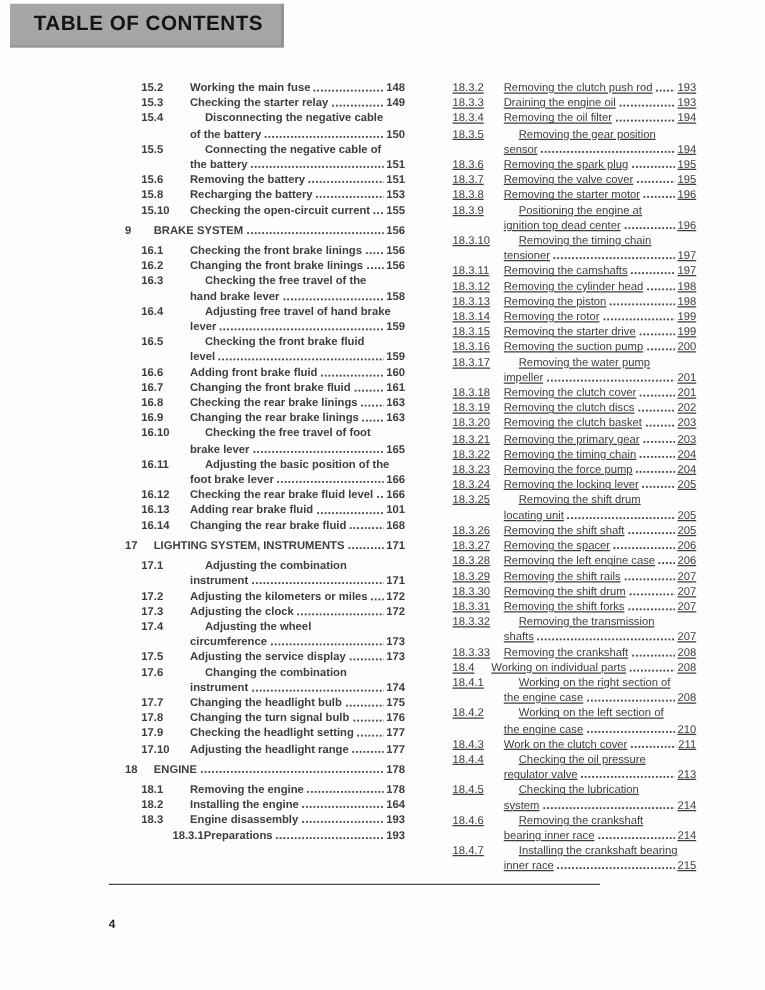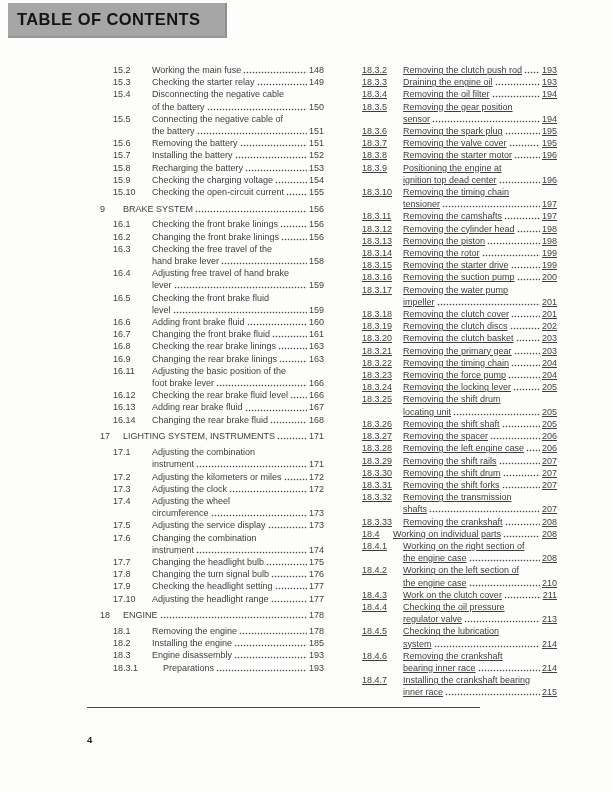--- a/index.html
+++ b/index.html
@@ -15,48 +15,48 @@
 
   
   .header-box {
     position: absolute; left: 8px; top: 3px;
     width: 219px; height: 35px;
     background: #a6a6a6;
     border-right: 2px solid #8e8e8e;
     border-bottom: 2px solid #989898;
     box-sizing: border-box;
     display: flex; align-items: center;
-    padding-left: 9px;
+    padding-left: 19px;
   }
   .header-title {
     font-size: 16.5px; font-weight: bold; color: #141414;
     letter-spacing: 0.4px; margin: 0; white-space: nowrap;
   }
 
   
   .col {
     position: absolute; top: 64px;
     font-size: 9px; line-height: 12.2px;
   }
-  .col-left  { left: 100px; width: 224px; }
+  .col-left  { left: 100px; width: 224px; font-weight: bold; }
   .col-right { left: 349px; width: 208px; text-decoration: underline; }
 
   .entry { display: flex; align-items: flex-start; }
   .e-sub, .e-subsub { padding-left: 13px; }
   .e-chapter { margin: 4.5px 0 3.5px 0; }
 
   .num { flex: none; white-space: nowrap; }
   .e-chapter .num { width: 23px; }
   .col-left  .e-sub    .num { width: 39px; }
-  .col-left  .e-subsub .num { width: 50px; }
+  .col-left  .e-subsub .num { width: 50px; text-align: right; }
   .col-right .e-sub    .num { width: 31px; }
   .col-right .e-subsub .num { width: 41px; }
 
   .body { flex: 1 1 0; min-width: 0; }
-  .tline { white-space: nowrap; }
+  .tline { white-space: nowrap; margin-left: 12px; }
   .lline { display: flex; }
   .txt, .pg { flex: none; white-space: nowrap; }
   .leader {
     flex: 1 1 0; min-width: 6px;
     margin: 0 2px 0 2px;
     background-image: radial-gradient(circle, #4a4a4a 0.8px, rgba(74,74,74,0) 1.05px);
     background-size: 3px 3px;
     background-repeat: repeat-x;
     background-position: left 0 bottom 2.2px;
   }
@@ -127,46 +127,26 @@
         <span class="num">15.6</span>
         <div class="body">
           <div class="lline">
             <span class="txt">Removing the battery</span>
             <span class="leader"></span>
             <span class="pg">151</span>
           </div>
         </div>
       </div>
       <div class="entry e-sub">
-        <span class="num">15.7</span>
-        <div class="body">
-          <div class="lline">
-            <span class="txt">Installing the battery</span>
-            <span class="leader"></span>
-            <span class="pg">152</span>
-          </div>
-        </div>
-      </div>
-      <div class="entry e-sub">
         <span class="num">15.8</span>
         <div class="body">
           <div class="lline">
             <span class="txt">Recharging the battery</span>
             <span class="leader"></span>
             <span class="pg">153</span>
-          </div>
-        </div>
-      </div>
-      <div class="entry e-sub">
-        <span class="num">15.9</span>
-        <div class="body">
-          <div class="lline">
-            <span class="txt">Checking the charging voltage</span>
-            <span class="leader"></span>
-            <span class="pg">154</span>
           </div>
         </div>
       </div>
       <div class="entry e-sub">
         <span class="num">15.10</span>
         <div class="body">
           <div class="lline">
             <span class="txt">Checking the open-circuit current</span>
             <span class="leader"></span>
             <span class="pg">155</span>
@@ -270,20 +250,31 @@
         <span class="num">16.9</span>
         <div class="body">
           <div class="lline">
             <span class="txt">Changing the rear brake linings</span>
             <span class="leader"></span>
             <span class="pg">163</span>
           </div>
         </div>
       </div>
       <div class="entry e-sub">
+        <span class="num">16.10</span>
+        <div class="body">
+          <div class="tline">Checking the free travel of foot</div>
+          <div class="lline">
+            <span class="txt">brake lever</span>
+            <span class="leader"></span>
+            <span class="pg">165</span>
+          </div>
+        </div>
+      </div>
+      <div class="entry e-sub">
         <span class="num">16.11</span>
         <div class="body">
           <div class="tline">Adjusting the basic position of the</div>
           <div class="lline">
             <span class="txt">foot brake lever</span>
             <span class="leader"></span>
             <span class="pg">166</span>
           </div>
         </div>
       </div>
@@ -296,21 +287,21 @@
             <span class="pg">166</span>
           </div>
         </div>
       </div>
       <div class="entry e-sub">
         <span class="num">16.13</span>
         <div class="body">
           <div class="lline">
             <span class="txt">Adding rear brake fluid</span>
             <span class="leader"></span>
-            <span class="pg">167</span>
+            <span class="pg">101</span>
           </div>
         </div>
       </div>
       <div class="entry e-sub">
         <span class="num">16.14</span>
         <div class="body">
           <div class="lline">
             <span class="txt">Changing the rear brake fluid</span>
             <span class="leader"></span>
             <span class="pg">168</span>
@@ -449,21 +440,21 @@
             <span class="pg">178</span>
           </div>
         </div>
       </div>
       <div class="entry e-sub">
         <span class="num">18.2</span>
         <div class="body">
           <div class="lline">
             <span class="txt">Installing the engine</span>
             <span class="leader"></span>
-            <span class="pg">185</span>
+            <span class="pg">164</span>
           </div>
         </div>
       </div>
       <div class="entry e-sub">
         <span class="num">18.3</span>
         <div class="body">
           <div class="lline">
             <span class="txt">Engine disassembly</span>
             <span class="leader"></span>
             <span class="pg">193</span>

